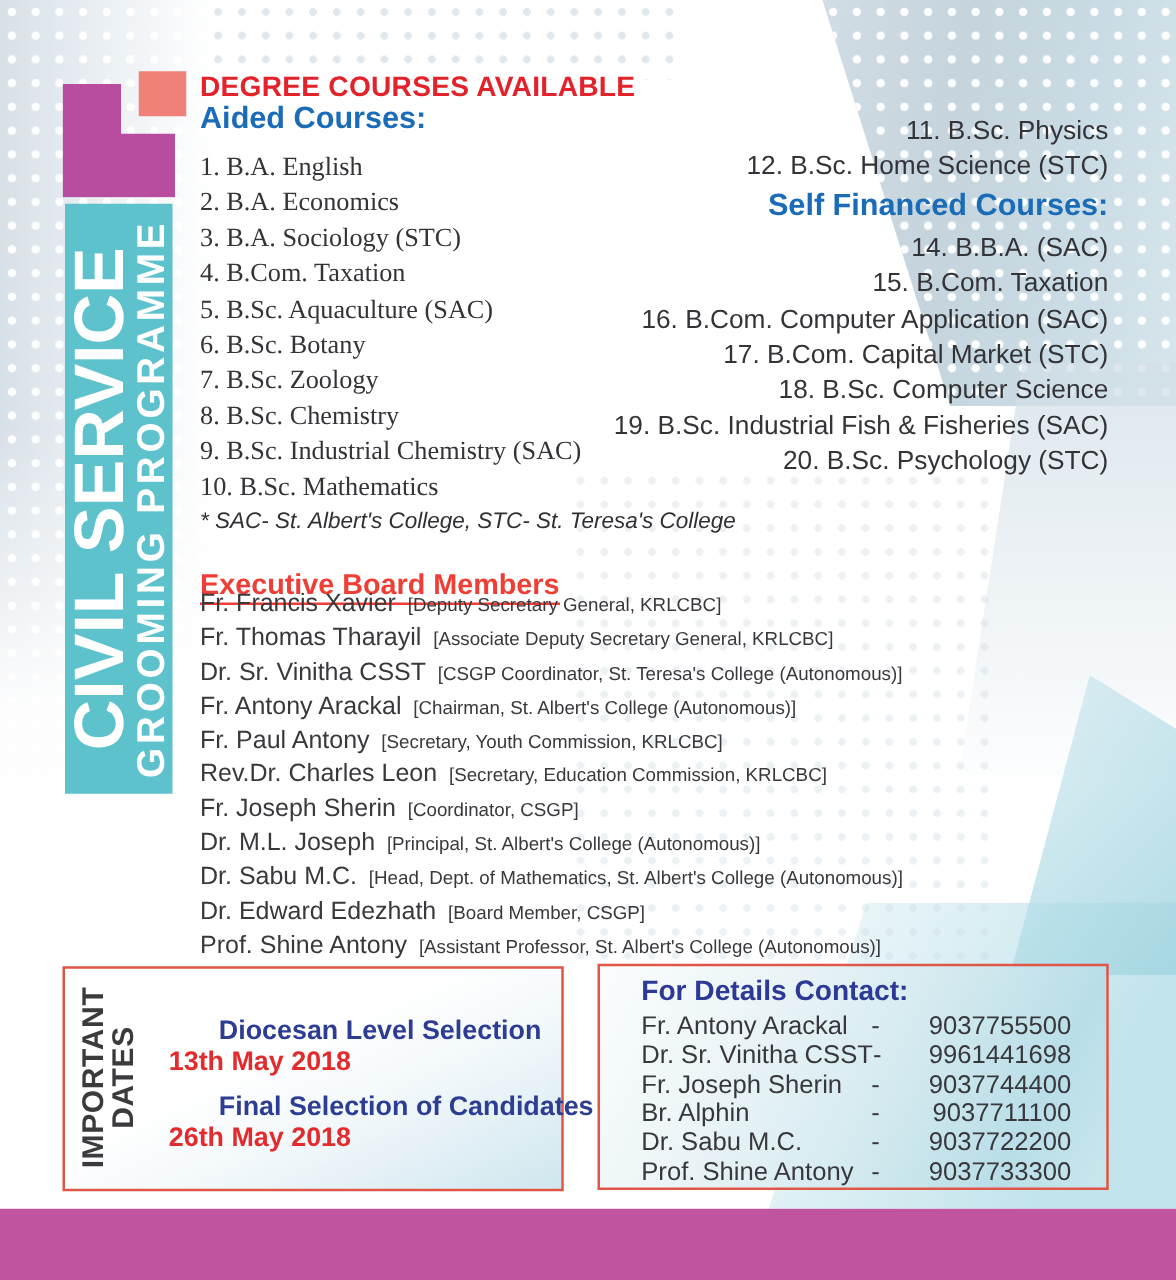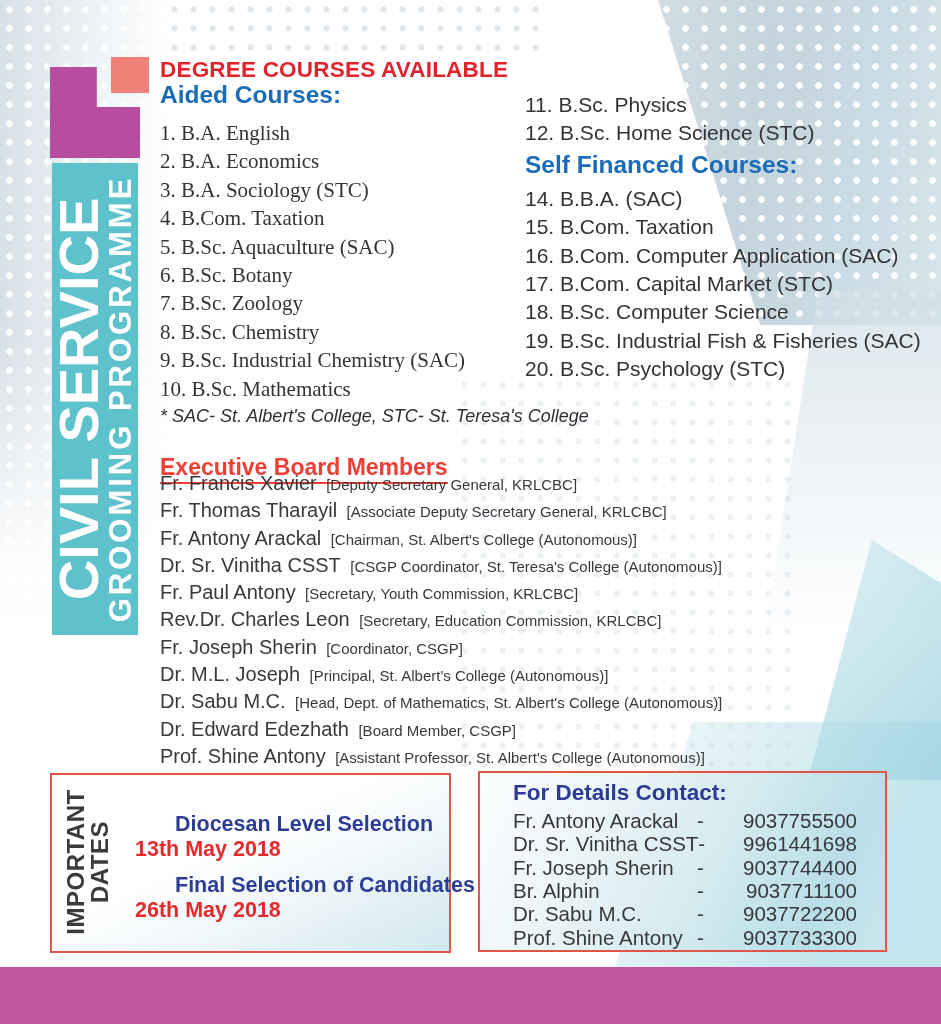--- a/index.html
+++ b/index.html
@@ -69,21 +69,21 @@
   }
   .banner-line1 { font-size:56px; line-height:0.92; }
   .banner-line2 { font-size:31px; line-height:1.02; letter-spacing:3px; }
 
   
   .deg-heading { position:absolute; left:160px; top:57px; margin:0; font-size:22.5px; font-weight:bold; color:#e3232b; letter-spacing:0.2px; white-space:nowrap; }
   .aided-heading { position:absolute; left:160px; top:81px; margin:0; font-size:24.5px; font-weight:bold; color:#1a6cb8; white-space:nowrap; }
   .course-list { list-style:none; margin:0; padding:0; font-size:21px; color:#333338; }
   .course-list li { height:28.4px; line-height:28.4px; white-space:nowrap; }
   .list-left { position:absolute; left:160px; top:119px;font-family:Liberation Serif, serif; }
-  .rightcol { position:absolute; left:525px; top:91px; }
+  .rightcol { position:absolute; left:491px; top:91px;text-align:right; }
   .self-heading { margin:3px 0 6px 0; font-size:24.5px; font-weight:bold; color:#1a6cb8; line-height:28px; white-space:nowrap; }
   .note { position:absolute; left:160px; top:406px; margin:0; font-size:18px; font-style:italic; color:#303034; white-space:nowrap; }
 
   
   .board-heading {
     position:absolute; left:160px; top:454px; margin:0;
     font-size:23px; font-weight:bold; color:#ee3e35;
     border-bottom:2.5px solid #ee3e35; padding-bottom:1px; white-space:nowrap;
   }
   .board-list { position:absolute; left:160px; top:470px; list-style:none; margin:0; padding:0; }
@@ -213,27 +213,27 @@
         <span class="b-name">Fr. Francis Xavier</span>
         <span class="b-role">[Deputy Secretary General, KRLCBC]</span>
       </li>
 
       <li class="board-item">
         <span class="b-name">Fr. Thomas Tharayil</span>
         <span class="b-role">[Associate Deputy Secretary General, KRLCBC]</span>
       </li>
 
       <li class="board-item">
+        <span class="b-name">Dr. Sr. Vinitha CSST</span>
+        <span class="b-role">[CSGP Coordinator, St. Teresa's College (Autonomous)]</span>
+      </li>
+
+      <li class="board-item">
         <span class="b-name">Fr. Antony Arackal</span>
         <span class="b-role">[Chairman, St. Albert's College (Autonomous)]</span>
-      </li>
-
-      <li class="board-item">
-        <span class="b-name">Dr. Sr. Vinitha CSST</span>
-        <span class="b-role">[CSGP Coordinator, St. Teresa's College (Autonomous)]</span>
       </li>
 
       <li class="board-item">
         <span class="b-name">Fr. Paul Antony</span>
         <span class="b-role">[Secretary, Youth Commission, KRLCBC]</span>
       </li>
 
       <li class="board-item">
         <span class="b-name">Rev.Dr. Charles Leon</span>
         <span class="b-role">[Secretary, Education Commission, KRLCBC]</span>

